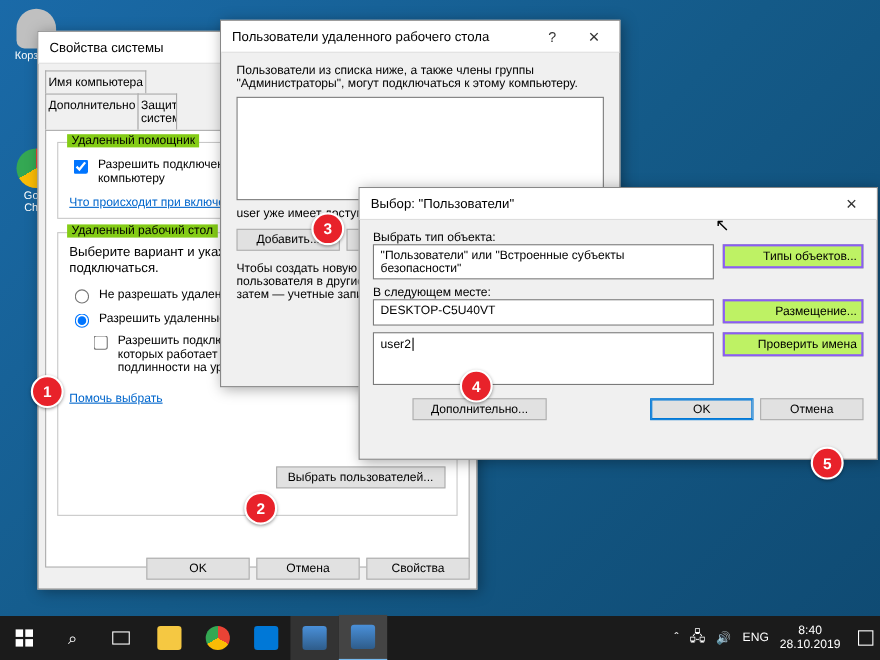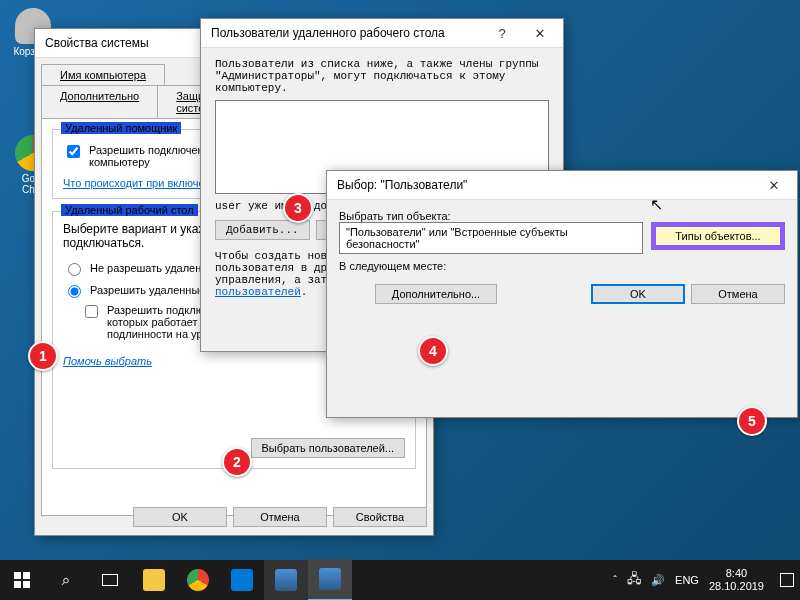--- a/index.html
+++ b/index.html
@@ -12,44 +12,44 @@
   .chrome-desktop .ico{background:conic-gradient(#ea4335 0 120deg,#fbbc05 120deg 240deg,#34a853 240deg 360deg);border-radius:50%;}
 
   .window{position:absolute;background:#f0f0f0;border:1px solid #888;box-shadow:2px 2px 12px rgba(0,0,0,.35);}
   .titlebar{height:28px;background:#fff;display:flex;align-items:center;padding:0 4px 0 10px;border-bottom:1px solid #ddd;font-size:12px;}
   .titlebar .ttl{flex:1;}
   .titlebar .wbtn{width:38px;height:26px;display:flex;align-items:center;justify-content:center;font-size:13px;color:#333;cursor:pointer;}
 
   
   .wnd-sys{left:34px;top:28px;width:398px;height:506px;}
   .tabs{display:flex;margin:6px 6px 0 6px;font-size:11px;}
-  .tab{border:1px solid #aaa;border-bottom:none;padding:4px 18px;background:#f0f0f0;margin-right:-1px;text-decoration:underline;}
+  .tab{border:1px solid #aaa;border-bottom:none;padding:4px 2px;background:#f0f0f0;margin-right:-1px;}
   .tabrow2{display:flex;margin:0 6px;font-size:11px;}
   .tabbody{margin:0 6px 6px 6px;border:1px solid #aaa;background:#fff;padding:10px;height:398px;box-sizing:border-box;position:relative;}
   .groupbox{border:1px solid #c8c8c8;padding:10px 10px 8px 10px;margin-bottom:12px;position:relative;}
-  .gtitle{position:absolute;top:-8px;left:8px;background:#1d4ed8;padding:0 4px;font-size:11px;}
+  .gtitle{position:absolute;top:-8px;left:8px;background:#84cc16;padding:0 4px;font-size:11px;}
   .chk{display:flex;align-items:flex-start;gap:6px;margin:4px 0;font-size:11px;}
   .chk input{margin-top:1px;}
   .link{color:#0066cc;text-decoration:underline;cursor:pointer;font-size:11px;}
   .radio{display:flex;align-items:center;gap:6px;margin:6px 0;font-size:11px;}
   .btnrow{position:absolute;right:6px;bottom:8px;display:flex;gap:6px;}
   .wbutton{min-width:72px;padding:3px 10px;background:#e1e1e1;border:1px solid #adadad;font-size:11px;text-align:center;cursor:pointer;}
   .wbutton.default{border-color:#0078d7;box-shadow:inset 0 0 0 1px #0078d7;}
 
   
   .wnd-rdp{left:200px;top:18px;width:362px;height:332px;}
-  .rdp-body{padding:10px 14px;font-size:11px;font-family:Liberation Mono, monospace;}
+  .rdp-body{padding:10px 14px;font-size:11px;}
   .listbox{border:1px solid #7a7a7a;background:#fff;height:92px;margin:6px 0;}
 
   
   .wnd-sel{left:326px;top:170px;width:470px;height:246px;background:#f0f0f0;}
   .sel-body{padding:10px 12px;font-size:11px;}
   .sel-row{display:flex;align-items:flex-start;gap:8px;margin-bottom:6px;}
   .field{flex:1;border:1px solid #7a7a7a;background:#fff;padding:3px 6px;font-size:11px;min-height:16px;}
-  .sel-btn{width:116px;padding:3px 4px;background:#fef9c3;border:5px solid #8b5cf6;font-size:11px;text-align:center;cursor:pointer;}
+  .sel-btn{width:116px;padding:3px 4px;background:#bef264;border:2px solid #8b5cf6;font-size:11px;text-align:right;cursor:pointer;}
   .multifield{flex:1;border:1px solid #7a7a7a;background:#fff;padding:4px 6px;height:38px;font-size:11px;position:relative;}
 
   .marker{position:absolute;width:26px;height:26px;border-radius:50%;background:#e8222a;border:2px solid #fff;color:#fff;font-weight:bold;display:flex;align-items:center;justify-content:center;font-size:14px;z-index:50;box-shadow:0 1px 3px rgba(0,0,0,.4);}
 
   
   .taskbar{position:absolute;left:0;bottom:0;width:800px;height:40px;background:#1b1b1b;display:flex;align-items:center;color:#fff;font-size:11px;}
   .tb-btn{width:44px;height:40px;display:flex;align-items:center;justify-content:center;cursor:pointer;}
   .start svg{width:16px;height:16px;}
   .search-ico{font-size:15px;}
   .task-ico{width:22px;height:22px;border-radius:3px;}
@@ -102,22 +102,22 @@
           <span style="white-space:nowrap;overflow:hidden;">Не разрешать удаленные подключения к этому компьютеру</span>
         </label>
         <label class="radio">
           <input type="radio" name="rd" checked="" style="">
           <span style="white-space:nowrap;overflow:hidden;">Разрешить удаленные подключения к этому компьютеру</span>
         </label>
         <label class="chk" style="margin-left:18px;">
           <input type="checkbox" style="">
           <span>Разрешить подключения только с компьютеров, на которых работает удаленный рабочий стол с проверкой подлинности на уровне сети (рекомендуется)</span>
         </label>
-        <div style="margin-top:14px;font-style:italic;"><span class="link">Помочь выбрать</span></div>
-        <div style="position:absolute;right:10px;bottom:10px;">
+        <div style="margin-top:14px;"><span class="link">Помочь выбрать</span></div>
+        <div style="position:absolute;right:10px;bottom:24px;">
           <div class="wbutton">Выбрать пользователей...</div>
         </div>
       </div>
     </div>
     <div class="btnrow">
       <div class="wbutton">OK</div>
       <div class="wbutton">Отмена</div>
       <div class="wbutton">Свойства</div>
     </div>
   </div>
@@ -148,20 +148,30 @@
       <span class="ttl">Выбор: "Пользователи"</span>
       <div class="wbtn">✕</div>
     </div>
     <div class="sel-body">
       <div>Выбрать тип объекта:</div>
       <div class="sel-row">
         <div class="field">"Пользователи" или "Встроенные субъекты безопасности"</div>
         <div class="sel-btn">Типы объектов...</div>
       </div>
       <div>В следующем месте:</div>
+      <div class="sel-row">
+        <div class="field">DESKTOP-C5U40VT</div>
+        <div class="sel-btn">Размещение...</div>
+      </div>
+      <div class="sel-row">
+        <div class="multifield">
+          <span>user2</span><span style="border-right:1px solid #000;margin-left:1px;"></span>
+        </div>
+        <div class="sel-btn">Проверить имена</div>
+      </div>
       <div style="display:flex;margin-top:12px;align-items:center;">
         <div class="wbutton" style="min-width:100px;margin-left:36px;">Дополнительно...</div>
         <div style="flex:1"></div>
         <div class="wbutton default">OK</div>
         <div style="width:6px"></div>
         <div class="wbutton">Отмена</div>
       </div>
     </div>
   </div>
 

